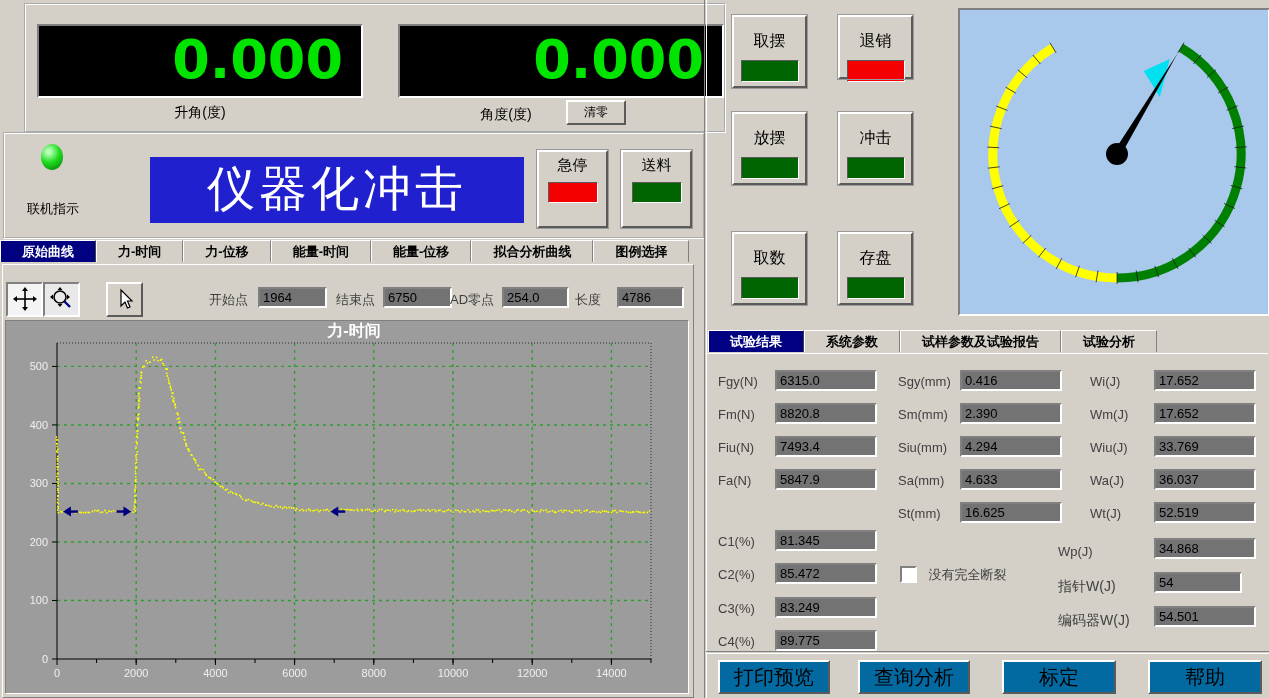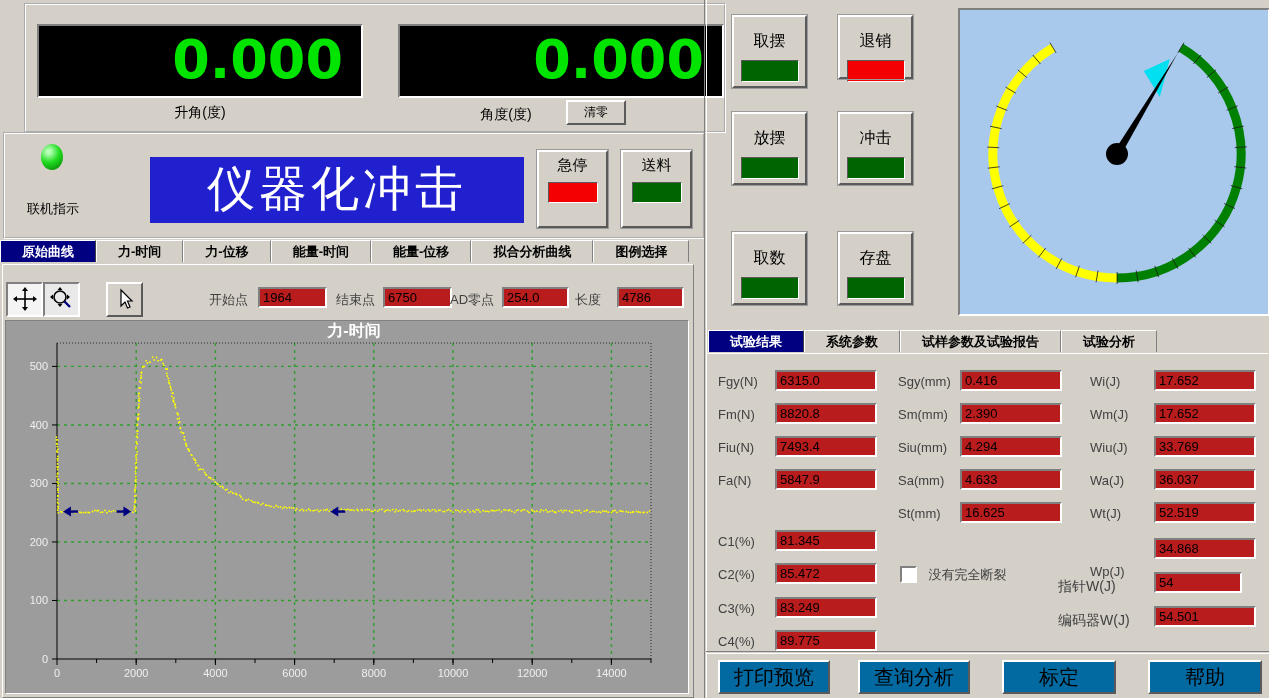--- a/index.html
+++ b/index.html
@@ -29,21 +29,21 @@
   .ctrl-btn.sm .cap{font-size:15px;margin-top:4px;}
   .ctrl-btn.sm .bar{width:48px;height:19px;margin-top:7px;}
   
   .tabstrip{height:23px;white-space:nowrap;}
   .tab{display:inline-block;height:21px;line-height:21px;padding:0 21px;font-size:13px;font-weight:bold;
        border-top:1px solid #fff;border-left:1px solid #fff;border-right:1px solid #808080;
        background:#d4d0c8;color:#000;vertical-align:top;}
   .tab.sel{background:#000080;color:#fff;border-right:1px solid #404040;}
   .strip-base{border-top:1px solid #ffffff;}
   
-  .field{background:#b91c1c;border:2px solid;border-color:#808080 #ffffff #ffffff #808080;
+  .field{background:#737373;border:2px solid;border-color:#808080 #ffffff #ffffff #808080;
        font-size:13px;padding:0 0 0 3px;height:21px;box-sizing:border-box;font-family:"Liberation Sans",sans-serif;color:#000;}
   input.field{outline:none;}
   .icon-btn{width:37px;height:35px;box-sizing:border-box;text-align:center;}
   .icon-dn{border:2px solid;border-color:#808080 #ffffff #ffffff #808080;background:#f4f4f4;}
   .icon-up{border:2px solid;border-color:#ffffff #5a5a5a #5a5a5a #ffffff;background:#d4d0c8;}
   
   #chart-panel{border:1px solid;border-color:#ffffff #808080 #808080 #ffffff;}
   #chart-canvas{background:#9c9c9c;border:1px solid;border-color:#808080 #ffffff #ffffff #808080;}
   .chart-title{font-weight:bold;font-size:16px;fill:#ffffff;font-family:"Liberation Sans",sans-serif;}
   .tick{font-size:11px;fill:#efefef;font-family:"Liberation Sans",sans-serif;}
@@ -736,21 +736,21 @@
   <div class="abs rlabel" style="left:1090px;top:374px;">Wi(J)</div>
   <input class="abs field" style="left: 1154px; top: 370px; width: 102px;" value="17.652">
   <div class="abs rlabel" style="left:1090px;top:407px;">Wm(J)</div>
   <input class="abs field" style="left: 1154px; top: 403px; width: 102px;" value="17.652">
   <div class="abs rlabel" style="left:1090px;top:440px;">Wiu(J)</div>
   <input class="abs field" style="left: 1154px; top: 436px; width: 102px;" value="33.769">
   <div class="abs rlabel" style="left:1090px;top:473px;">Wa(J)</div>
   <input class="abs field" style="left: 1154px; top: 469px; width: 102px;" value="36.037">
   <div class="abs rlabel" style="left:1090px;top:506px;">Wt(J)</div>
   <input class="abs field" style="left: 1154px; top: 502px; width: 102px;" value="52.519">
-  <div class="abs rlabel" style="left:1090px;top:544px;margin-top:20px;">Wp(J)</div>
+  <div class="abs rlabel" style="left:1058px;top:544px;">Wp(J)</div>
   <input class="abs field" style="left: 1154px; top: 538px; width: 102px;" value="34.868">
 
   <div class="abs rlabel" style="left:1058px;top:578px;font-size:14px;">指针W(J)</div>
   <input class="abs field" style="left: 1154px; top: 572px; width: 88px;" value="54">
   <div class="abs rlabel" style="left:1058px;top:612px;font-size:14px;">编码器W(J)</div>
   <input class="abs field" style="left: 1154px; top: 606px; width: 102px;" value="54.501">
 
   <div class="abs hdivider" style="left:706px;top:651px;width:563px;height:1px;"></div>
   <div class="abs big-btn" style="left:718px;top:660px;width:112px;height:34px;">打印预览</div>
   <div class="abs big-btn" style="left:858px;top:660px;width:112px;height:34px;">查询分析</div>

